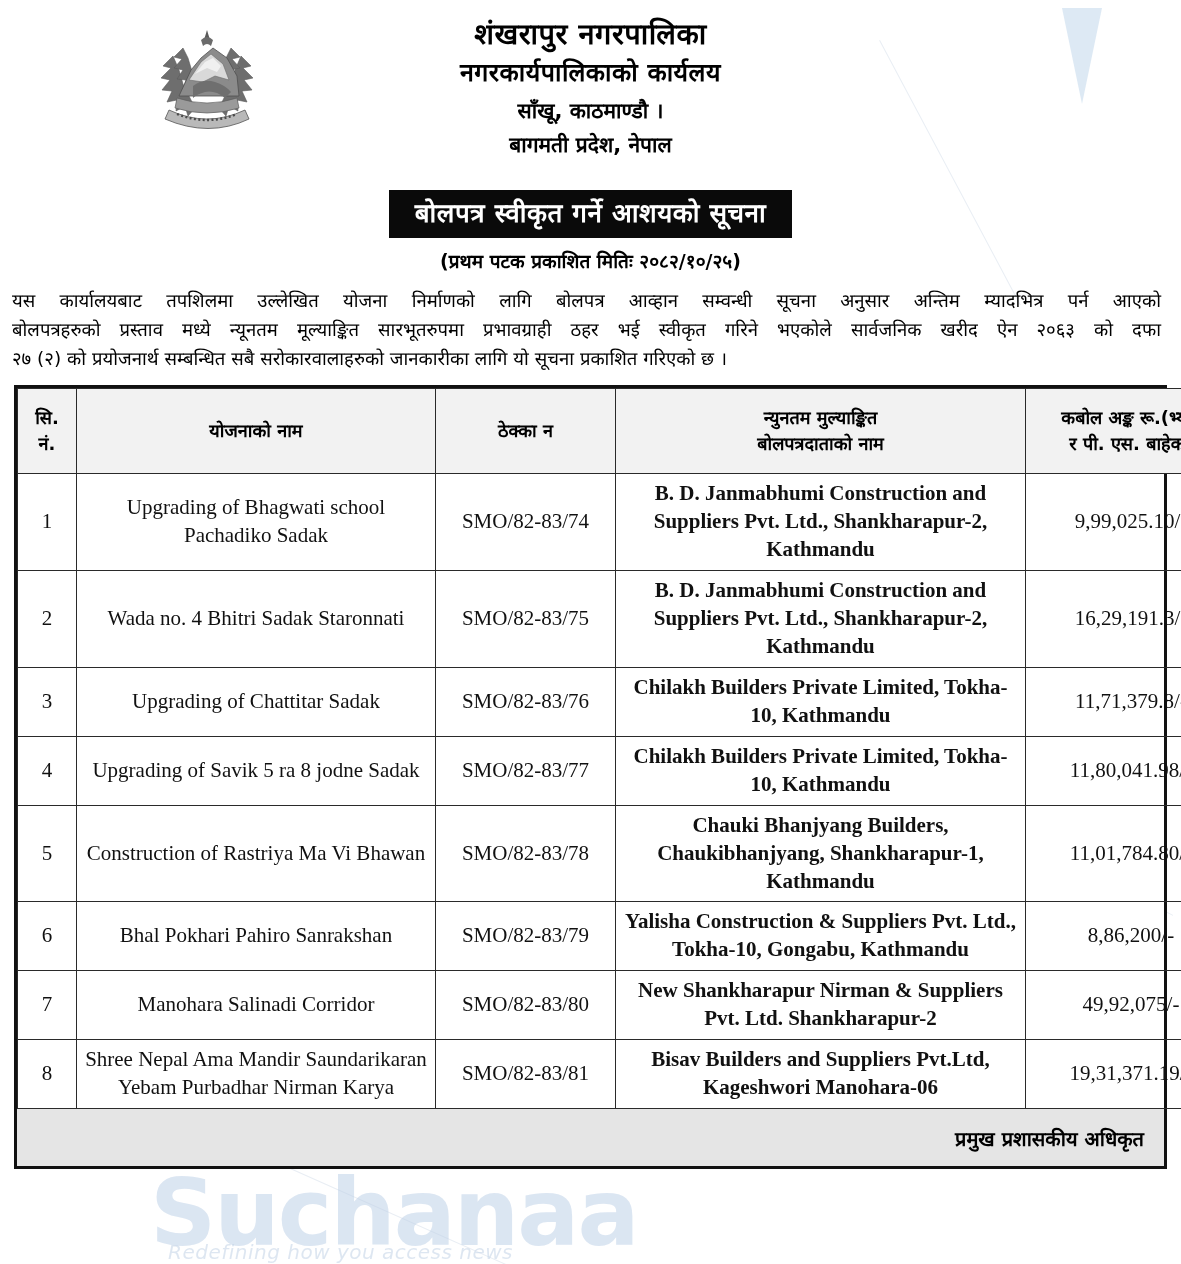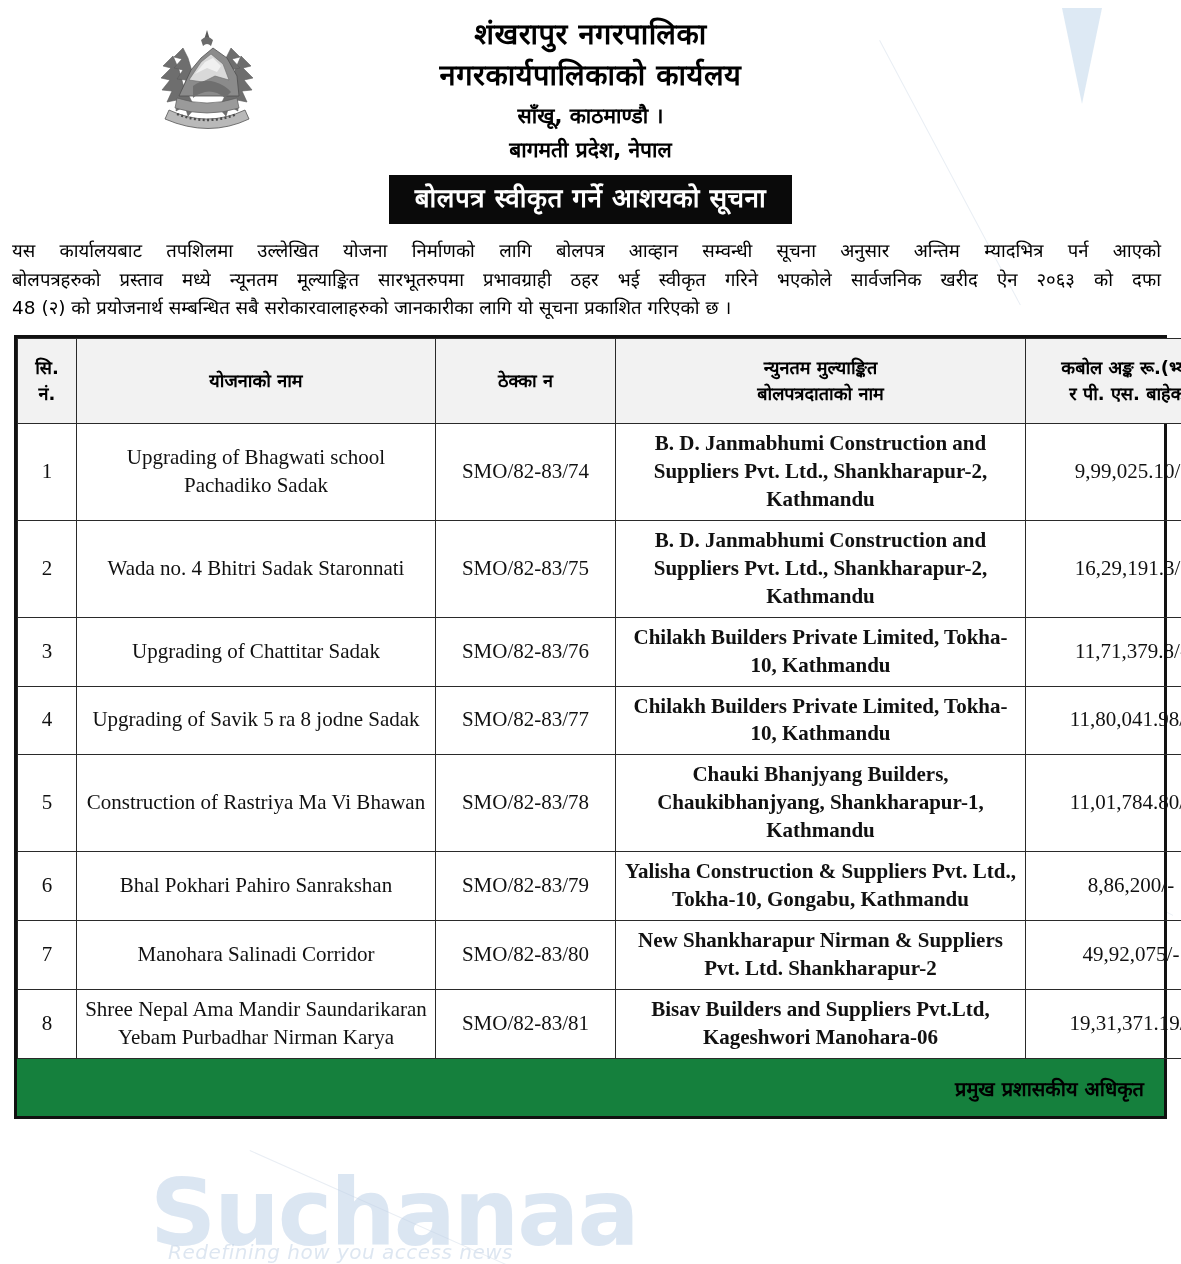--- a/index.html
+++ b/index.html
@@ -115,39 +115,39 @@
     font-family: "DejaVu Sans", sans-serif;
     color: #000;
   }
   .org-l1 {
     font-size: 29px;
     font-weight: 700;
     line-height: 1.42;
     letter-spacing: 0.5px;
   }
   .org-l2 {
-    font-size: 29px;
+    font-size: 25px;
     font-weight: 700;
     line-height: 1.42;
     letter-spacing: 0.5px;
   }
   .org-l3 {
     font-size: 21px;
     font-weight: 700;
     line-height: 1.62;
     margin-top: 3px;
   }
   .org-l4 {
     font-size: 21px;
     font-weight: 700;
     line-height: 1.62;
   }
 
   .banner-wrap {
-    margin-top: 8px;
+    margin-top: 28px;
     text-align: center;
   }
   .banner {
     display: inline-block;
     background: #0a0a0a;
     color: #ffffff;
     font-family: "DejaVu Sans", sans-serif;
     font-weight: 700;
     font-size: 26px;
     letter-spacing: 0.5px;
@@ -226,21 +226,21 @@
   .hdr-2line { display: block; }
 
   
   .sign-row {
     padding: 16px 20px 14px 0;
     text-align: right;
     font-family: "DejaVu Sans", sans-serif;
     font-weight: 700;
     font-size: 20px;
     color: #000;
-    background: #15803d;
+    background: #e5e5e5;
   }
 
   .source {
     margin: 12px 16px 0 0;
     text-align: right;
     font-family: "DejaVu Sans", sans-serif;
     font-style: italic;
     font-size: 17px;
     color: #1a1a1a;
   }
@@ -299,25 +299,26 @@
       <div class="org-l1">शंखरापुर नगरपालिका</div>
       <div class="org-l2">नगरकार्यपालिकाको कार्यलय</div>
       <div class="org-l3">साँखू, काठमाण्डौ ।</div>
       <div class="org-l4">बागमती प्रदेश, नेपाल</div>
     </div>
   </div>
 
   <div class="banner-wrap">
     <div class="banner">बोलपत्र स्वीकृत गर्ने आशयको सूचना</div>
   </div>
+  <div class="pubdate">(प्रथम पटक प्रकाशित मितिः २०८२/१०/२५)</div>
 
   <div class="intro">
     <span class="ln j">यस कार्यालयबाट तपशिलमा उल्लेखित योजना निर्माणको लागि बोलपत्र आव्हान सम्वन्धी सूचना अनुसार  अन्तिम म्यादभित्र पर्न आएको</span>
     <span class="ln j">बोलपत्रहरुको प्रस्ताव मध्ये न्यूनतम मूल्याङ्कित सारभूतरुपमा प्रभावग्राही ठहर भई स्वीकृत गरिने भएकोले सार्वजनिक खरीद ऐन २०६३ को दफा</span>
-    <span class="ln">48 (२) को प्रयोजनार्थ सम्बन्धित सबै सरोकारवालाहरुको जानकारीका लागि यो सूचना प्रकाशित गरिएको छ ।</span>
+    <span class="ln">२७ (२) को प्रयोजनार्थ सम्बन्धित सबै सरोकारवालाहरुको जानकारीका लागि यो सूचना प्रकाशित गरिएको छ ।</span>
   </div>
 
   <div class="tbl-outer">
     <table class="tbl">
       <thead>
         <tr>
           <th class="c-sn">
             <span class="hdr-2line">सि.</span>
             <span class="hdr-2line">नं.</span>
           </th>

